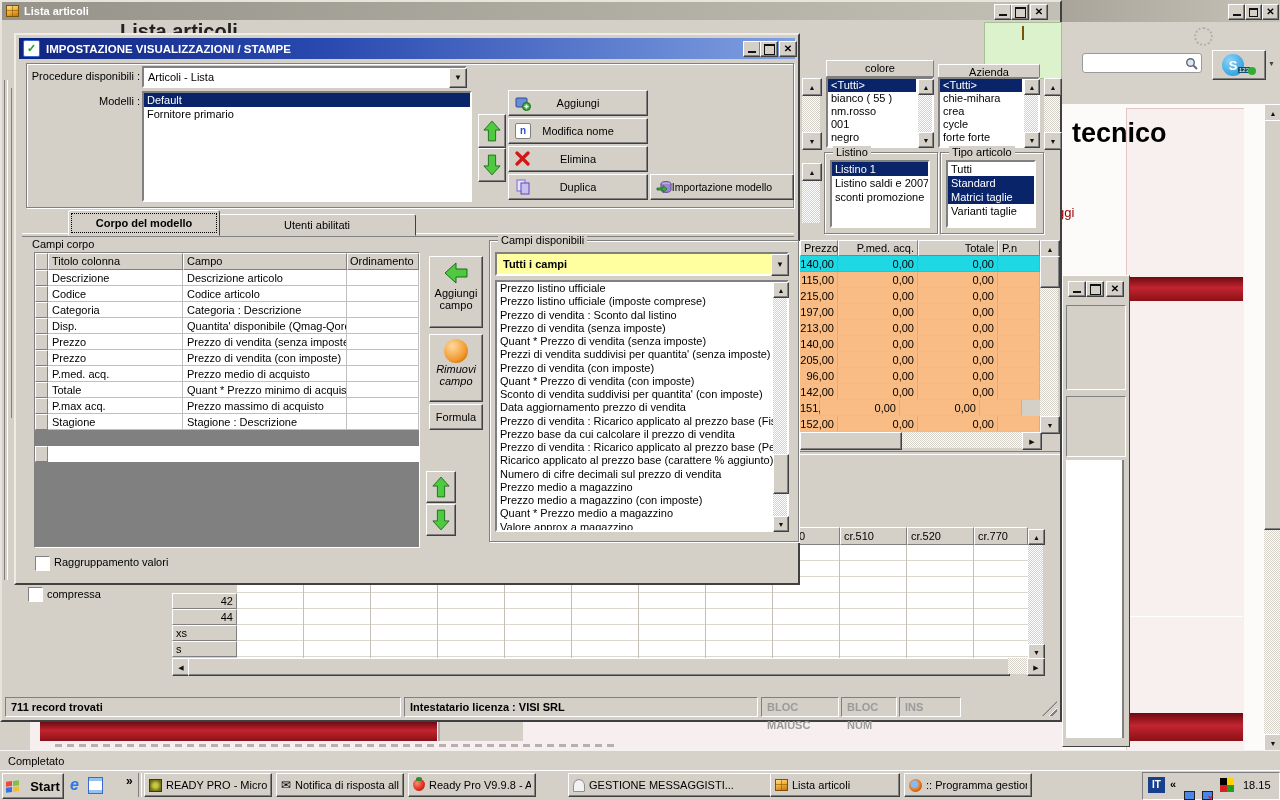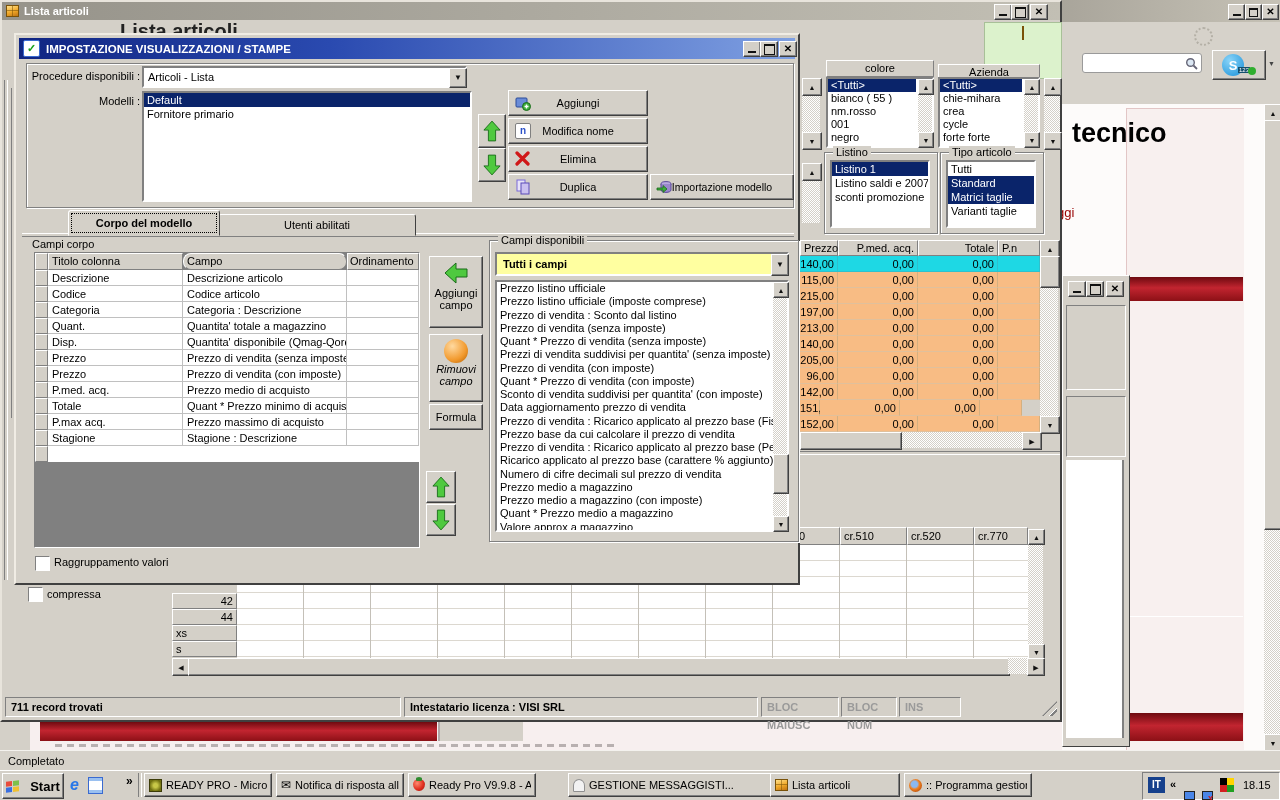--- a/index.html
+++ b/index.html
@@ -444,47 +444,41 @@
       <div class="abs" style="left:202px;top:179px;width:196px;height:20px;background:#d4d0c8;border:1px solid;border-color:#fff #404040 transparent #fff;border-radius:3px 3px 0 0;text-align:center;line-height:20px;"><span>Utenti abilitati</span></div>
       <div class="abs" style="left:52px;top:175px;width:150px;height:24px;background:#d4d0c8;border:1px solid;border-color:#fff #404040 transparent #fff;border-radius:3px 3px 0 0;text-align:center;line-height:24px;font-weight:bold;outline:1px dotted #000;outline-offset:-4px;"><span>Corpo del modello</span></div>
 
       <div class="abs" style="left:16px;top:203px;">Campi corpo</div>
 
       <div class="abs sunken" style="left:18px;top:217px;width:386px;height:296px;background:#808080;box-sizing:border-box;">
         <div style="position:relative;width:100%;height:100%;overflow:hidden;">
           <div class="abs" style="left:0;top:0;width:384px;height:17px;display:flex;">
             <div class="tsel"></div>
             <div class="ghead" style="width:135px;box-sizing:border-box;">Titolo colonna</div>
-            <div class="ghead" style="width:164px;box-sizing:border-box;border-radius:8px;">Campo</div>
+            <div class="ghead" style="width:164px;box-sizing:border-box;">Campo</div>
             <div class="ghead" style="width:72px;box-sizing:border-box;padding:0 2px;">Ordinamento</div>
           </div>
           <div class="abs" style="left:0;top:17px;width:384px;">
 
           <div class="trow">
               <div class="tsel"></div>
               <div class="tcell" style="width:135px;">Descrizione</div>
               <div class="tcell" style="width:164px;">Descrizione articolo</div>
               <div class="tcell" style="width:72px;"></div>
             </div>
               <div class="trow">
               <div class="tsel"></div>
               <div class="tcell" style="width:135px;">Codice</div>
               <div class="tcell" style="width:164px;">Codice articolo</div>
               <div class="tcell" style="width:72px;"></div>
             </div>
               <div class="trow">
               <div class="tsel"></div>
               <div class="tcell" style="width:135px;">Categoria</div>
               <div class="tcell" style="width:164px;">Categoria : Descrizione</div>
-              <div class="tcell" style="width:72px;"></div>
-            </div>
-              <div class="trow">
-              <div class="tsel"></div>
-              <div class="tcell" style="width:135px;">Quant.</div>
-              <div class="tcell" style="width:164px;">Quantita' totale a magazzino</div>
               <div class="tcell" style="width:72px;"></div>
             </div>
               <div class="trow">
               <div class="tsel"></div>
               <div class="tcell" style="width:135px;">Disp.</div>
               <div class="tcell" style="width:164px;">Quantita' disponibile (Qmag-Qord)</div>
               <div class="tcell" style="width:72px;"></div>
             </div>
               <div class="trow">
               <div class="tsel"></div>

